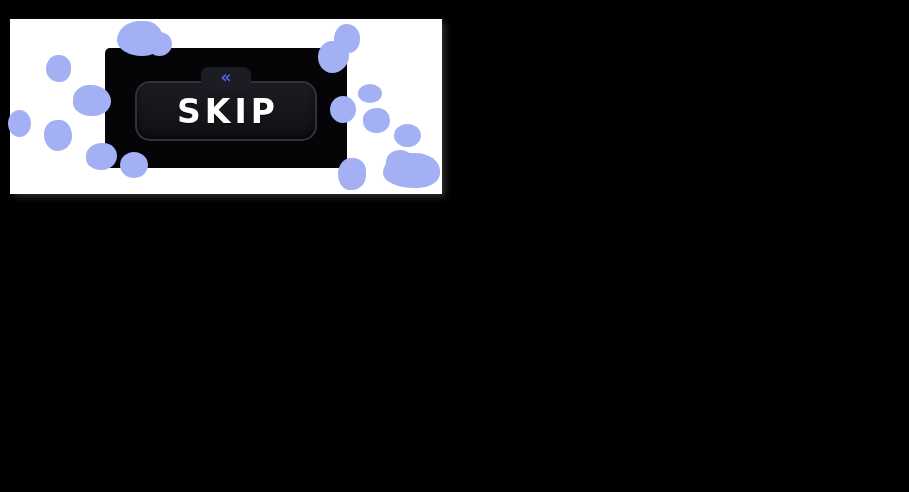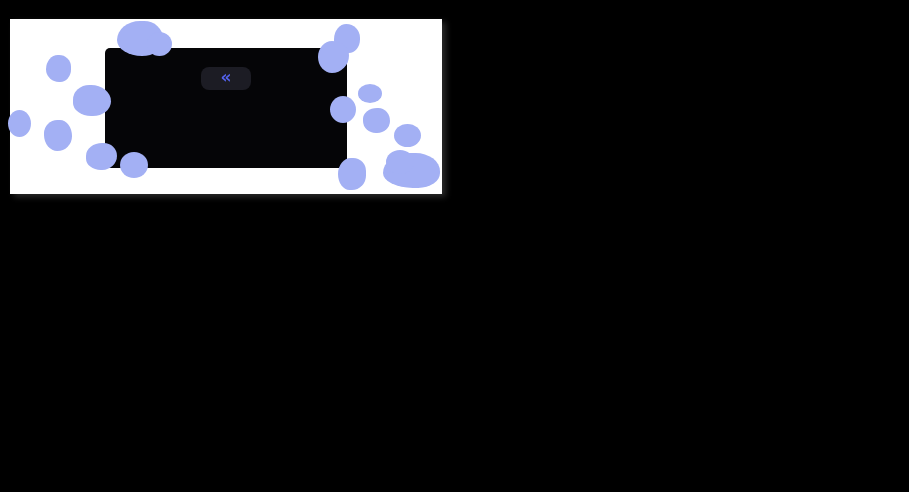--- a/index.html
+++ b/index.html
@@ -102,20 +102,23 @@
 <div class="stage">
 
   <div class="ad-panel">
 
     <div class="dark-overlay">
 
       <div class="collapse-pill">
         <span class="chevrons">«</span>
       </div>
 
+      <div class="skip-button">
+        <span class="label">SKIP</span>
+      </div>
 
     </div>
 
   </div>
 
   <div class="blob-layer">
       <div class="blob" style="left: 117px; top: 21px; width: 46px; height: 35px; border-radius: 55% 45% 50% 60% / 60% 55% 45% 50%;"></div>
       <div class="blob" style="left: 147px; top: 32px; width: 25px; height: 24px; border-radius: 50%;"></div>
       <div class="blob" style="left: 46px; top: 55px; width: 25px; height: 27px; border-radius: 50% 50% 45% 55% / 55% 45% 50% 50%;"></div>
       <div class="blob" style="left: 73px; top: 85px; width: 38px; height: 31px; border-radius: 45% 55% 50% 50% / 50% 55% 50% 45%;"></div>

